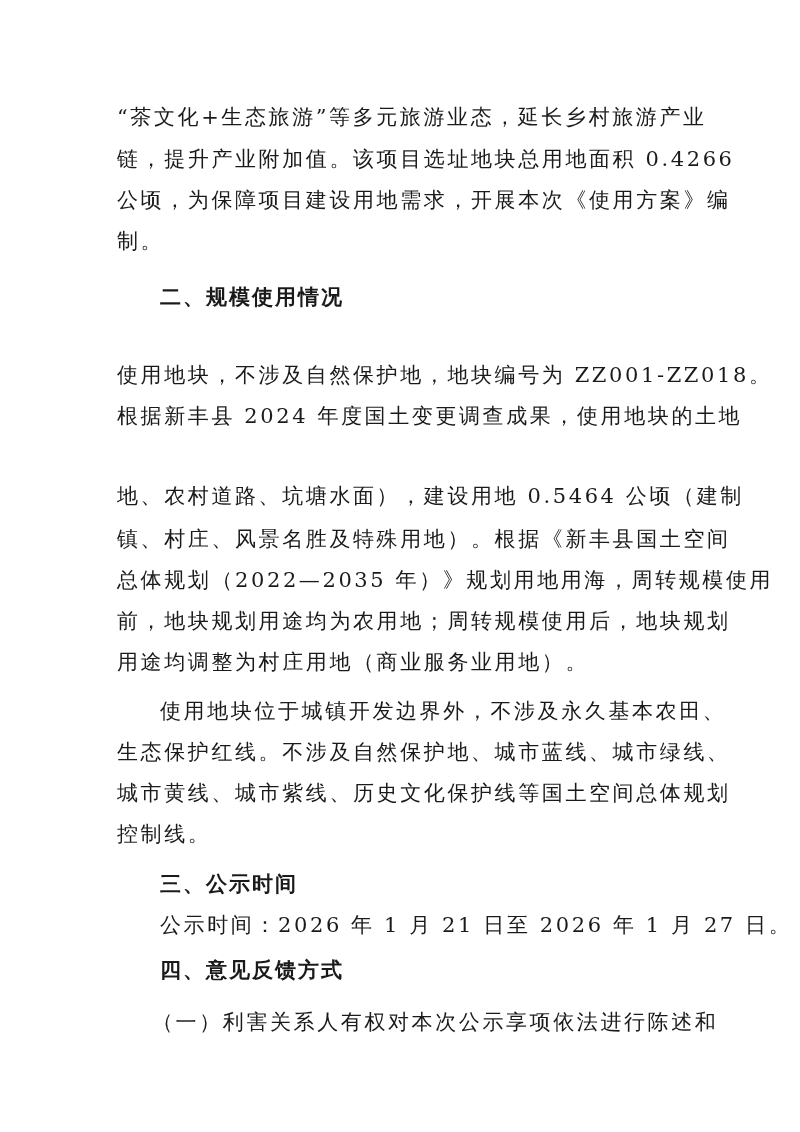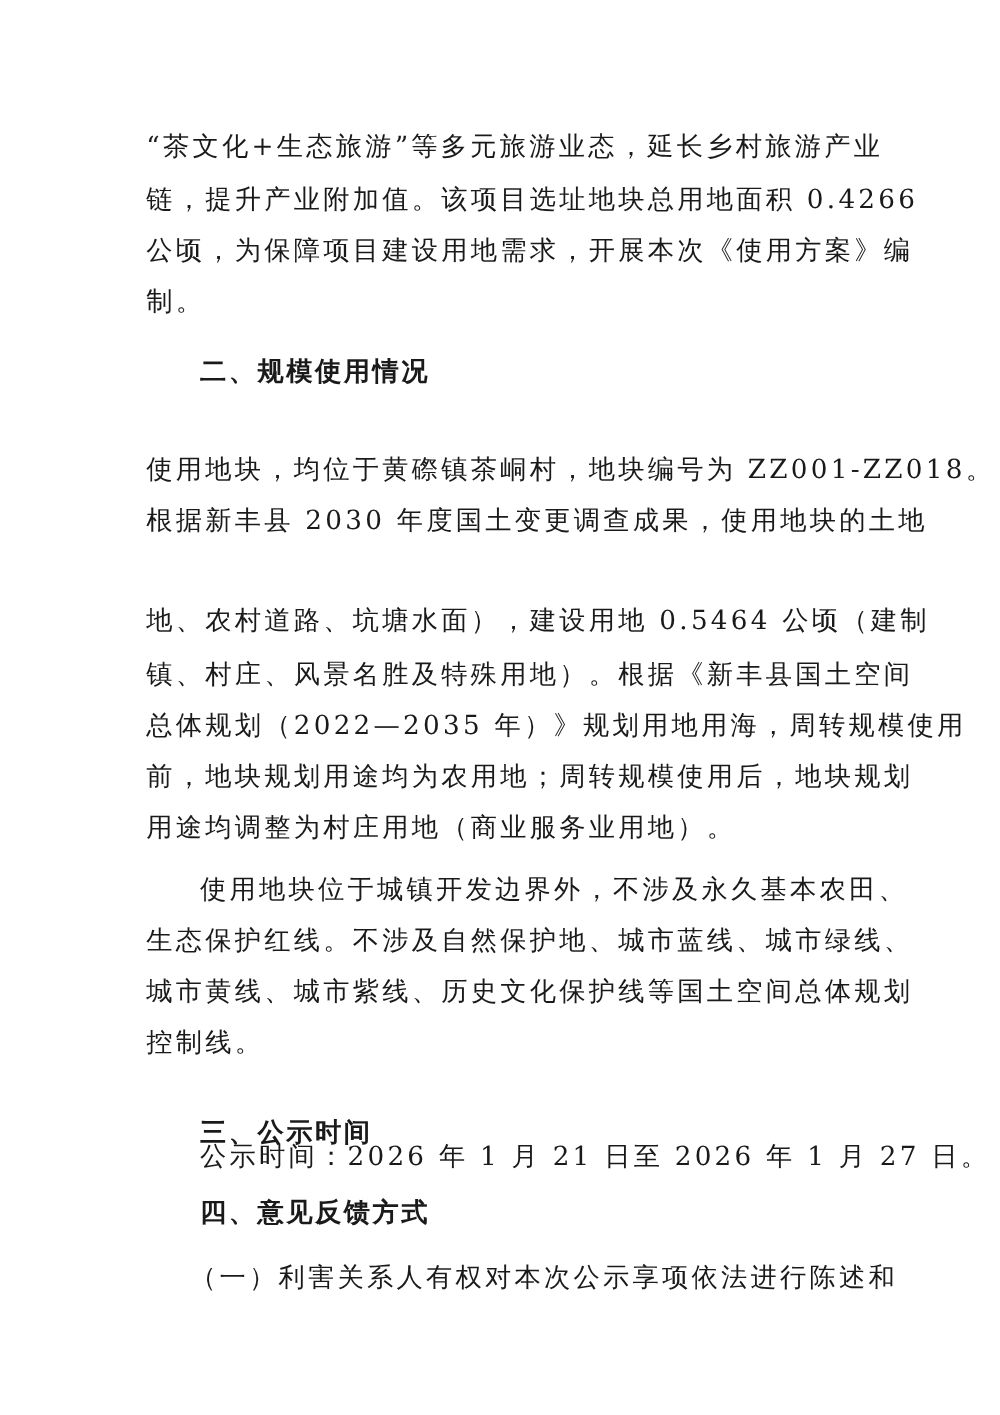--- a/index.html
+++ b/index.html
@@ -24,31 +24,31 @@
 <body>
 
 <div class="page">
   <div class="line justify" style="top:103px">“茶文化+生态旅游”等多元旅游业态，延长乡村旅游产业</div>
   <div class="line justify" style="top:145px">链，提升产业附加值。该项目选址地块总用地面积 0.4266</div>
   <div class="line justify" style="top:186px">公顷，为保障项目建设用地需求，开展本次《使用方案》编</div>
   <div class="line" style="top:227px">制。</div>
 
   <div class="line indent heading" style="top:283px">二、规模使用情况</div>
 
-  <div class="line justify" style="top:361px">使用地块，均位于黄磜镇茶峒村，地块编号为 ZZ001-ZZ018。</div>
-  <div class="line justify" style="top:402px">根据新丰县 2030 年度国土变更调查成果，使用地块的土地</div>
+  <div class="line justify" style="top:361px">使用地块，不涉及自然保护地，地块编号为 ZZ001-ZZ018。</div>
+  <div class="line justify" style="top:402px">根据新丰县 2024 年度国土变更调查成果，使用地块的土地</div>
   <div class="line justify" style="top:482px">地、农村道路、坑塘水面），建设用地 0.5464 公顷（建制</div>
   <div class="line justify" style="top:525px">镇、村庄、风景名胜及特殊用地）。根据《新丰县国土空间</div>
   <div class="line justify" style="top:566px">总体规划（2022—2035 年）》规划用地用海，周转规模使用</div>
   <div class="line justify" style="top:607px">前，地块规划用途均为农用地；周转规模使用后，地块规划</div>
   <div class="line" style="top:648px">用途均调整为村庄用地（商业服务业用地）。</div>
 
   <div class="line indent justify" style="top:697px">使用地块位于城镇开发边界外，不涉及永久基本农田、</div>
   <div class="line justify" style="top:738px">生态保护红线。不涉及自然保护地、城市蓝线、城市绿线、</div>
   <div class="line justify" style="top:779px">城市黄线、城市紫线、历史文化保护线等国土空间总体规划</div>
   <div class="line" style="top:820px">控制线。</div>
 
-  <div class="line indent heading" style="top:892px">三、公示时间</div>
+  <div class="line indent heading" style="top:870px">三、公示时间</div>
   <div class="line indent" style="top:911px">公示时间：2026 年 1 月 21 日至 2026 年 1 月 27 日。</div>
 
   <div class="line indent heading" style="top:956px">四、意见反馈方式</div>
   <div class="line indent justify" style="top:1008px; left:152px; width:552px;">（一）利害关系人有权对本次公示享项依法进行陈述和</div>
 </div>
 
 </body></html>

